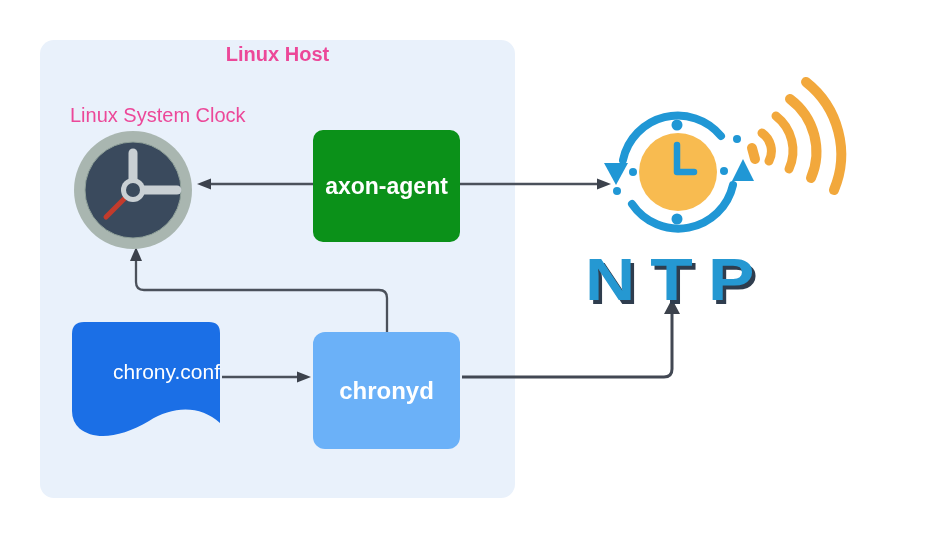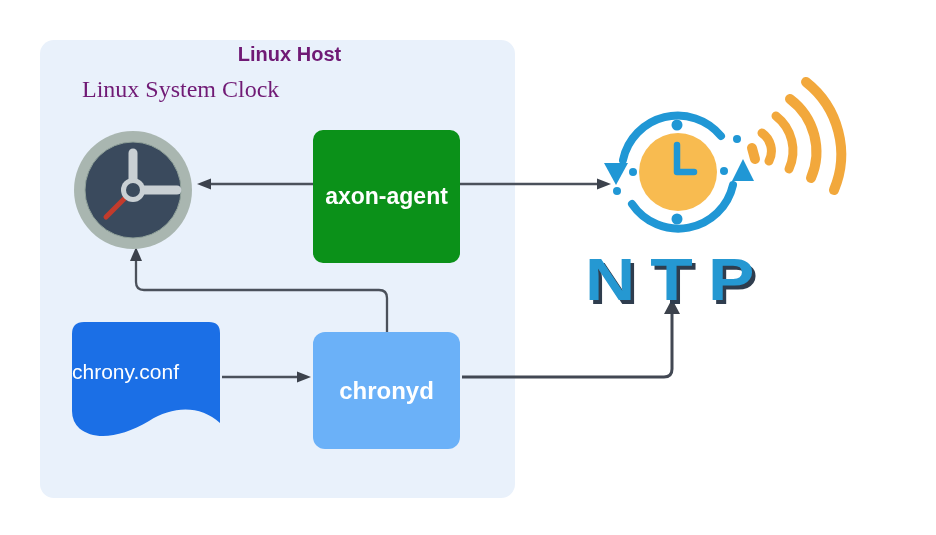--- a/index.html
+++ b/index.html
@@ -5,35 +5,35 @@
   html,body{margin:0;padding:0;background:#ffffff;}
   .stage{
     position:relative;width:936px;height:535px;overflow:hidden;
     font-family:"Liberation Sans", sans-serif;background:#ffffff;
   }
   .host-box{
     position:absolute;left:40px;top:40px;width:475px;height:458px;
     background:#e9f1fb;border-radius:14px;z-index:0;
   }
   .overlay{position:absolute;inset:0;z-index:1;pointer-events:none;}
-  .lbl{position:absolute;z-index:2;line-height:1.2;color:#701a75;margin-left:12px;}
+  .lbl{position:absolute;z-index:2;line-height:1.2;color:#ec4899;}
   .host-title{
     left:40px;top:42px;width:475px;text-align:center;
     font-size:20px;font-weight:700;
   }
-  .clock-label{left:70px;top:75px;font-size:24px;font-weight:400;font-family:Liberation Serif, serif;}
+  .clock-label{left:70px;top:103px;font-size:20px;font-weight:400;}
   .node-box{
     position:absolute;z-index:2;display:flex;align-items:center;justify-content:center;
     color:#ffffff;border-radius:10px;
   }
-  .axon{left:313px;top:130px;width:147px;height:133px;font-size:23px;font-weight:700;}
+  .axon{left:313px;top:130px;width:147px;height:112px;font-size:23px;font-weight:700;}
   .chronyd{left:313px;top:332px;width:147px;height:117px;font-size:24px;font-weight:700;border-radius:12px;}
   .conf-label{
     position:absolute;z-index:2;left:72px;top:322px;width:148px;height:100px;
-    display:flex;align-items:center;justify-content:flex-start;
+    display:flex;align-items:center;justify-content:flex-end;
     color:#ffffff;font-size:21px;font-weight:400;
   }
   .ntp-text{
     position:absolute;z-index:2;left:585px;top:245px;
     font-size:60px;font-weight:700;letter-spacing:13px;
     color:#2598d2;text-shadow:3px 4px 0 #2f3d4e;
     transform:scaleX(1.16);transform-origin:left center;white-space:nowrap;
   }
 </style>
 </head>

